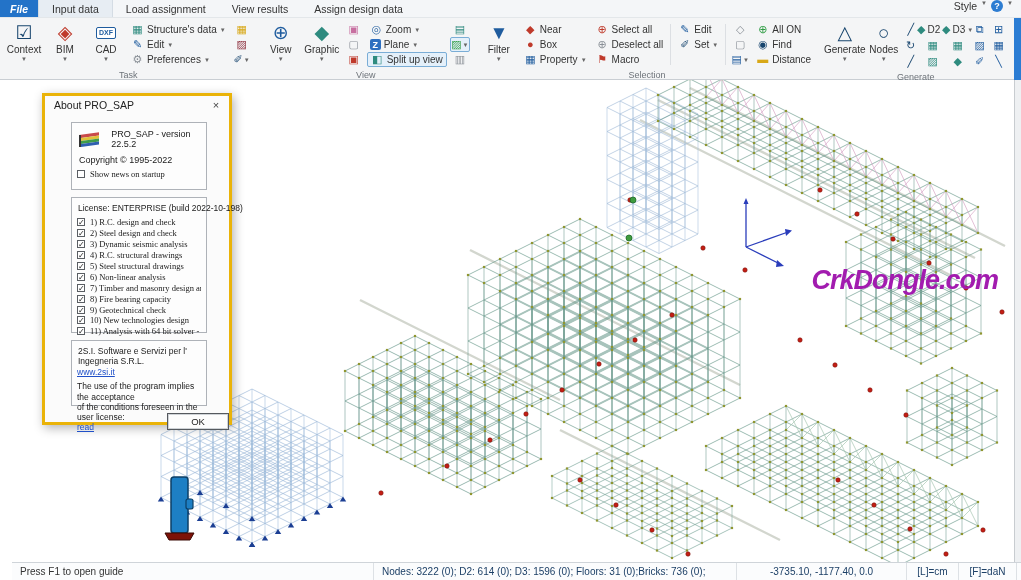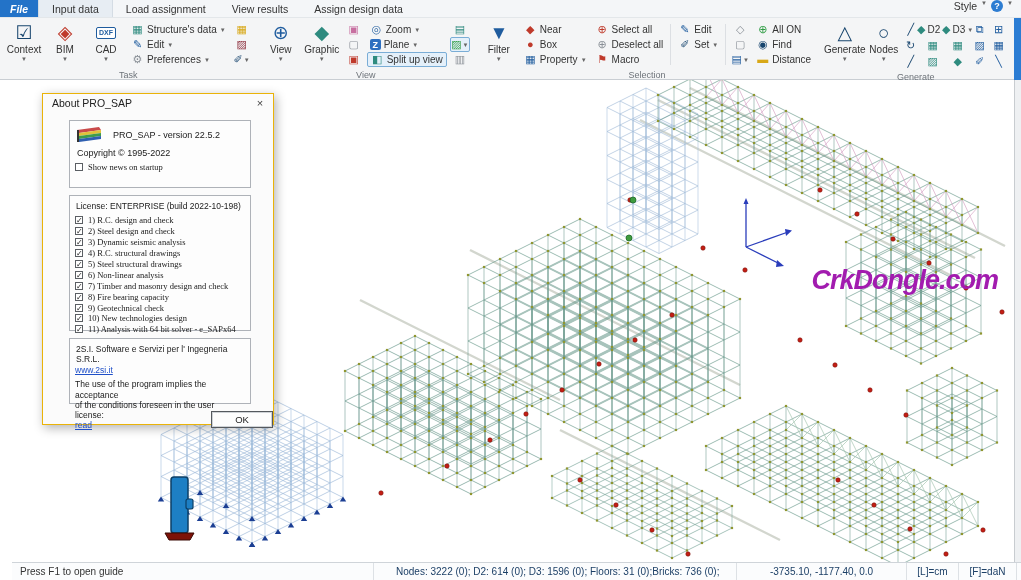--- a/index.html
+++ b/index.html
@@ -61,22 +61,22 @@
   .ribbon-right-strip { position:absolute; right:0; top:18px; width:7px; height:62px; background:#2b7cd3; }
   .canvas-right-strip { position:absolute; right:0; top:80px; width:7px; height:482px;
     background:#eef0f2; border-left:1px solid #c8ccd0; }
 
   
   .canvas { position:absolute; left:0; top:80px; width:1014px; height:482px; background:#fff; overflow:hidden; }
   .watermark { position:absolute; right:16px; top:185px; font-size:27px; font-weight:bold;
     letter-spacing:-1px; z-index:2; }
 
   
-  .dialog { position:absolute; left:42px; top:93px; width:232px; height:332px; background:#fbfbfb;
-    border:1px solid #eab308; box-shadow:2px 3px 10px rgba(0,0,0,.3); z-index:5;
+  .dialog { position:absolute; left:42px; top:93px; width:190px; height:332px; background:#fbfbfb;
+    border:3px solid #eab308; box-shadow:2px 3px 10px rgba(0,0,0,.3); z-index:5;
     font-size:8.5px; color:#1a1a1a; }
   .dlg-title { height:17px; display:flex; align-items:center; padding:0 6px 0 9px;
     font-size:10.5px; color:#222; }
   .dlg-close { margin-left:auto; font-size:11px; color:#444; width:14px; text-align:center; cursor:default; }
   .dlg-box { border:1px solid #aeb2b8; margin:2px 22px 7px 26px; padding:4px 5px; background:#fdfdfd; }
   .ver-row { display:flex; align-items:center; gap:12px; padding:2px 0 4px 2px; }
   .ver-text { font-size:9px; }
   .copyright { padding:2px 0 4px 2px; font-size:9px; }
   .cbrow { display:flex; align-items:center; gap:5px; height:10.9px; white-space:nowrap; overflow:hidden;font-family:Liberation Serif, serif; }
   .cb { width:8px; height:8px; border:1px solid #5a5e63; background:#fff; font-size:8px; line-height:7px;
@@ -88,21 +88,21 @@
   .ok-row { display:flex; justify-content:flex-end; }
   .ok-btn { width:62px; height:17px; background:#fdfdfd; border:1px solid #55595e;
     box-shadow:0 0 0 1px #cfd3d7 inset; font-size:9.5px; display:flex; align-items:center;
     justify-content:center; cursor:default; }
 
   
   .statusbar { position:absolute; left:12px; top:562px; width:1021px; height:18px; background:#fbfcfd;
     border-top:1px solid #cfd4d9; display:flex; align-items:stretch; font-size:10px; color:#333; }
   .scell { display:flex; align-items:center; padding:0 8px; border-right:1px solid #dde1e5; white-space:nowrap; }
   .scell-help { flex:0 0 362px; }
-  .scell-counts { flex:1; color:#1c3f66;margin-left:14px; }
+  .scell-counts { flex:1; color:#1c3f66; }
   .scell-coords { flex:0 0 170px; color:#1c3f66; justify-content:center; }
   .scell-unitL { flex:0 0 52px; color:#1c3f66; justify-content:center; }
   .scell-unitF { flex:0 0 58px; color:#1c3f66; justify-content:center; }
   .scell-end { flex:0 0 12px; border-right:none; }
 </style>
 </head>
 <body>
 
 <div class="app">
 

